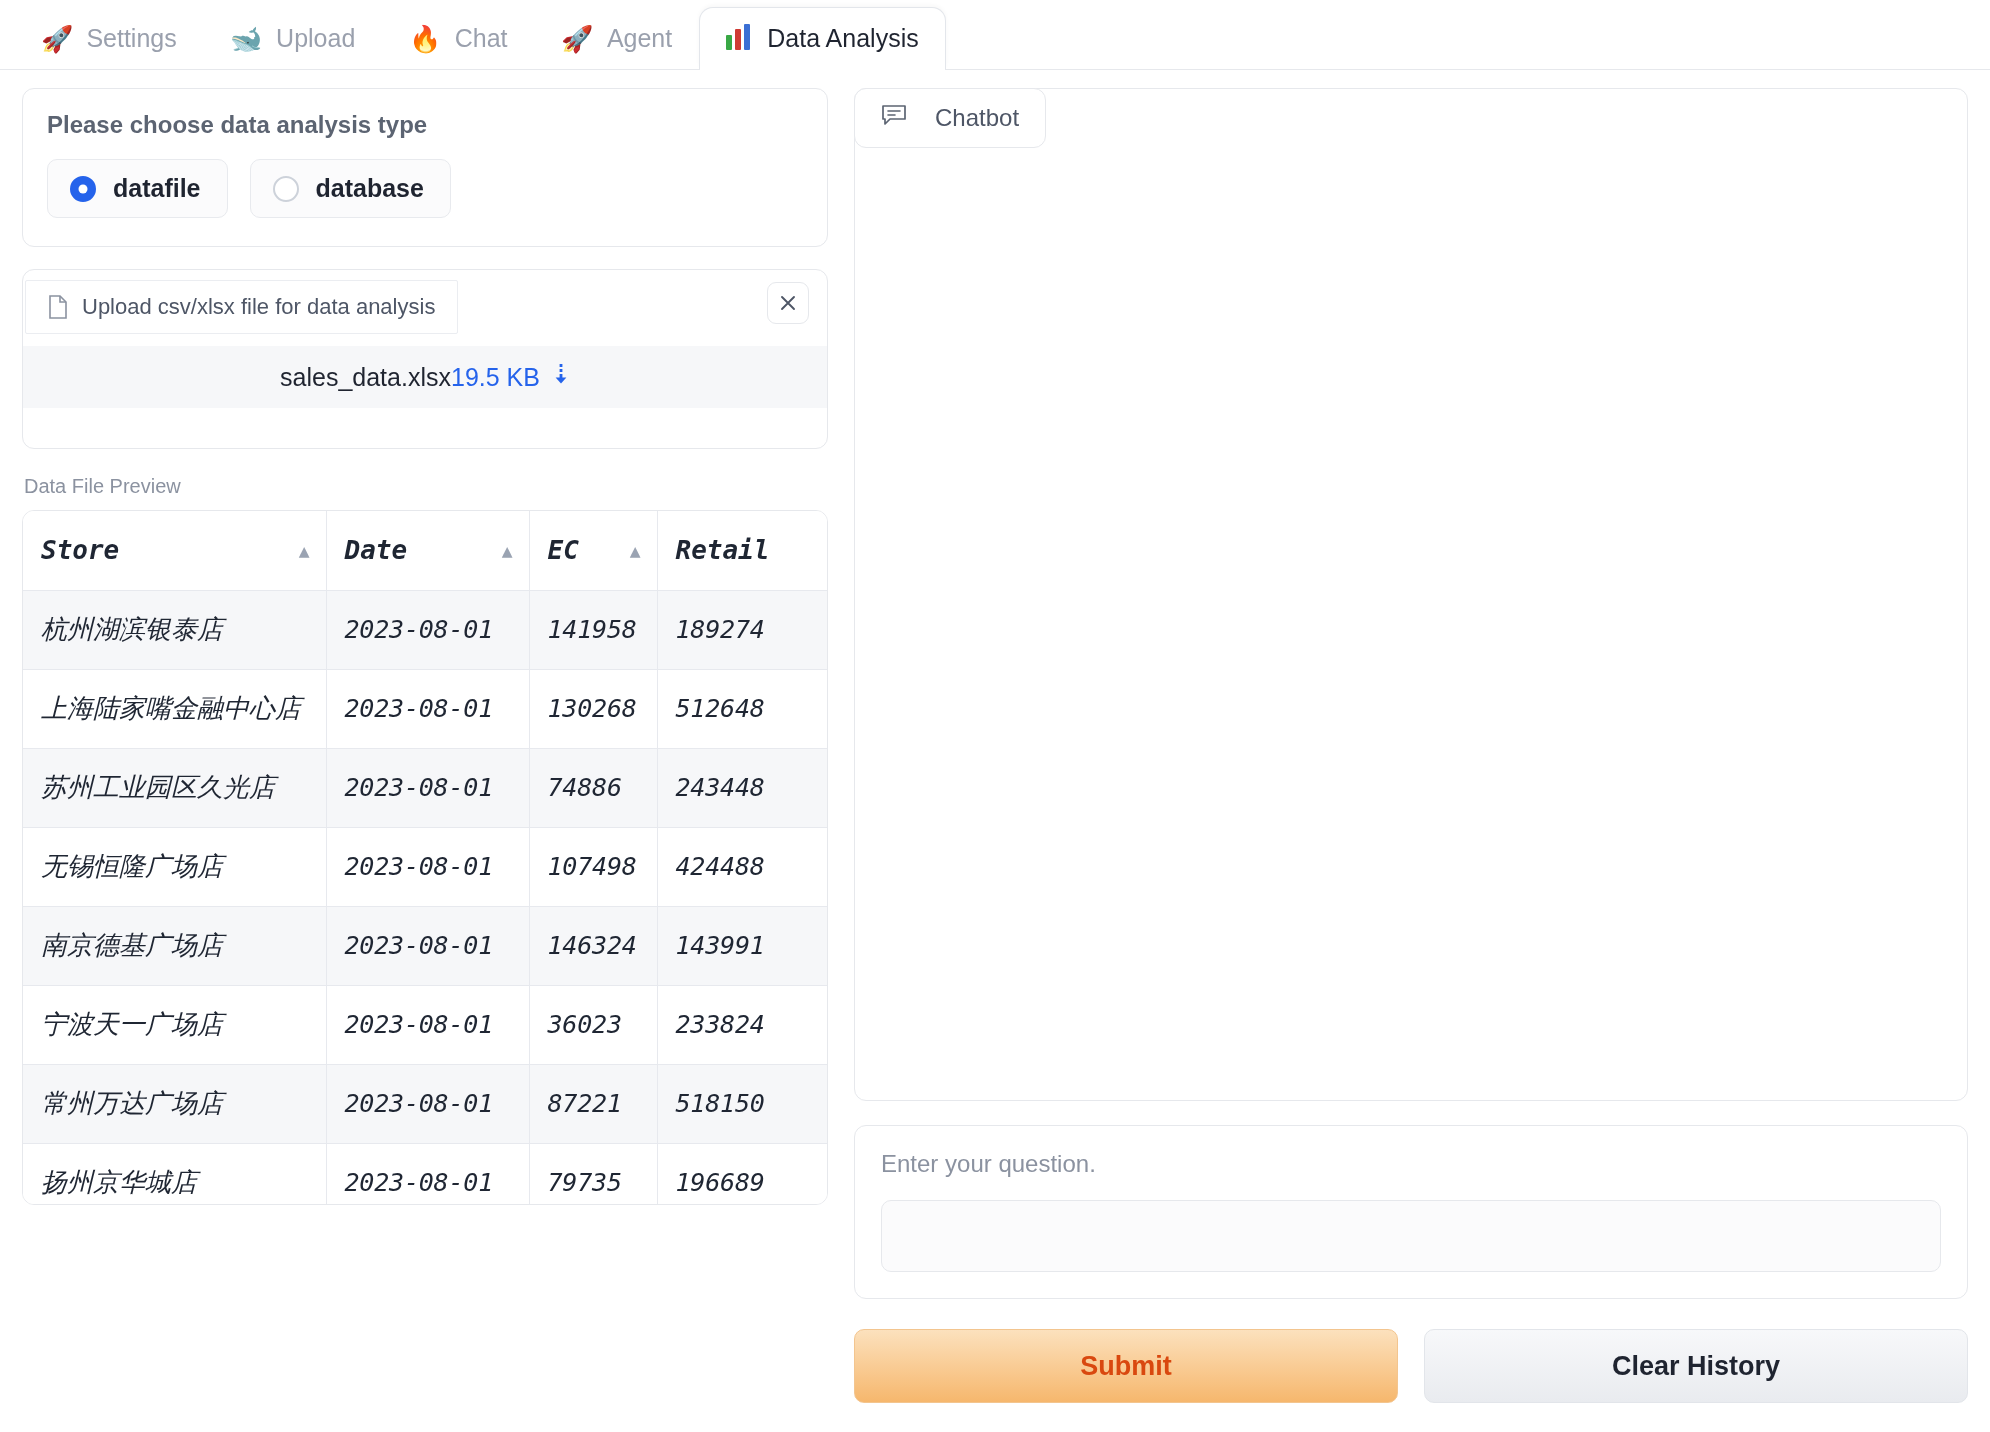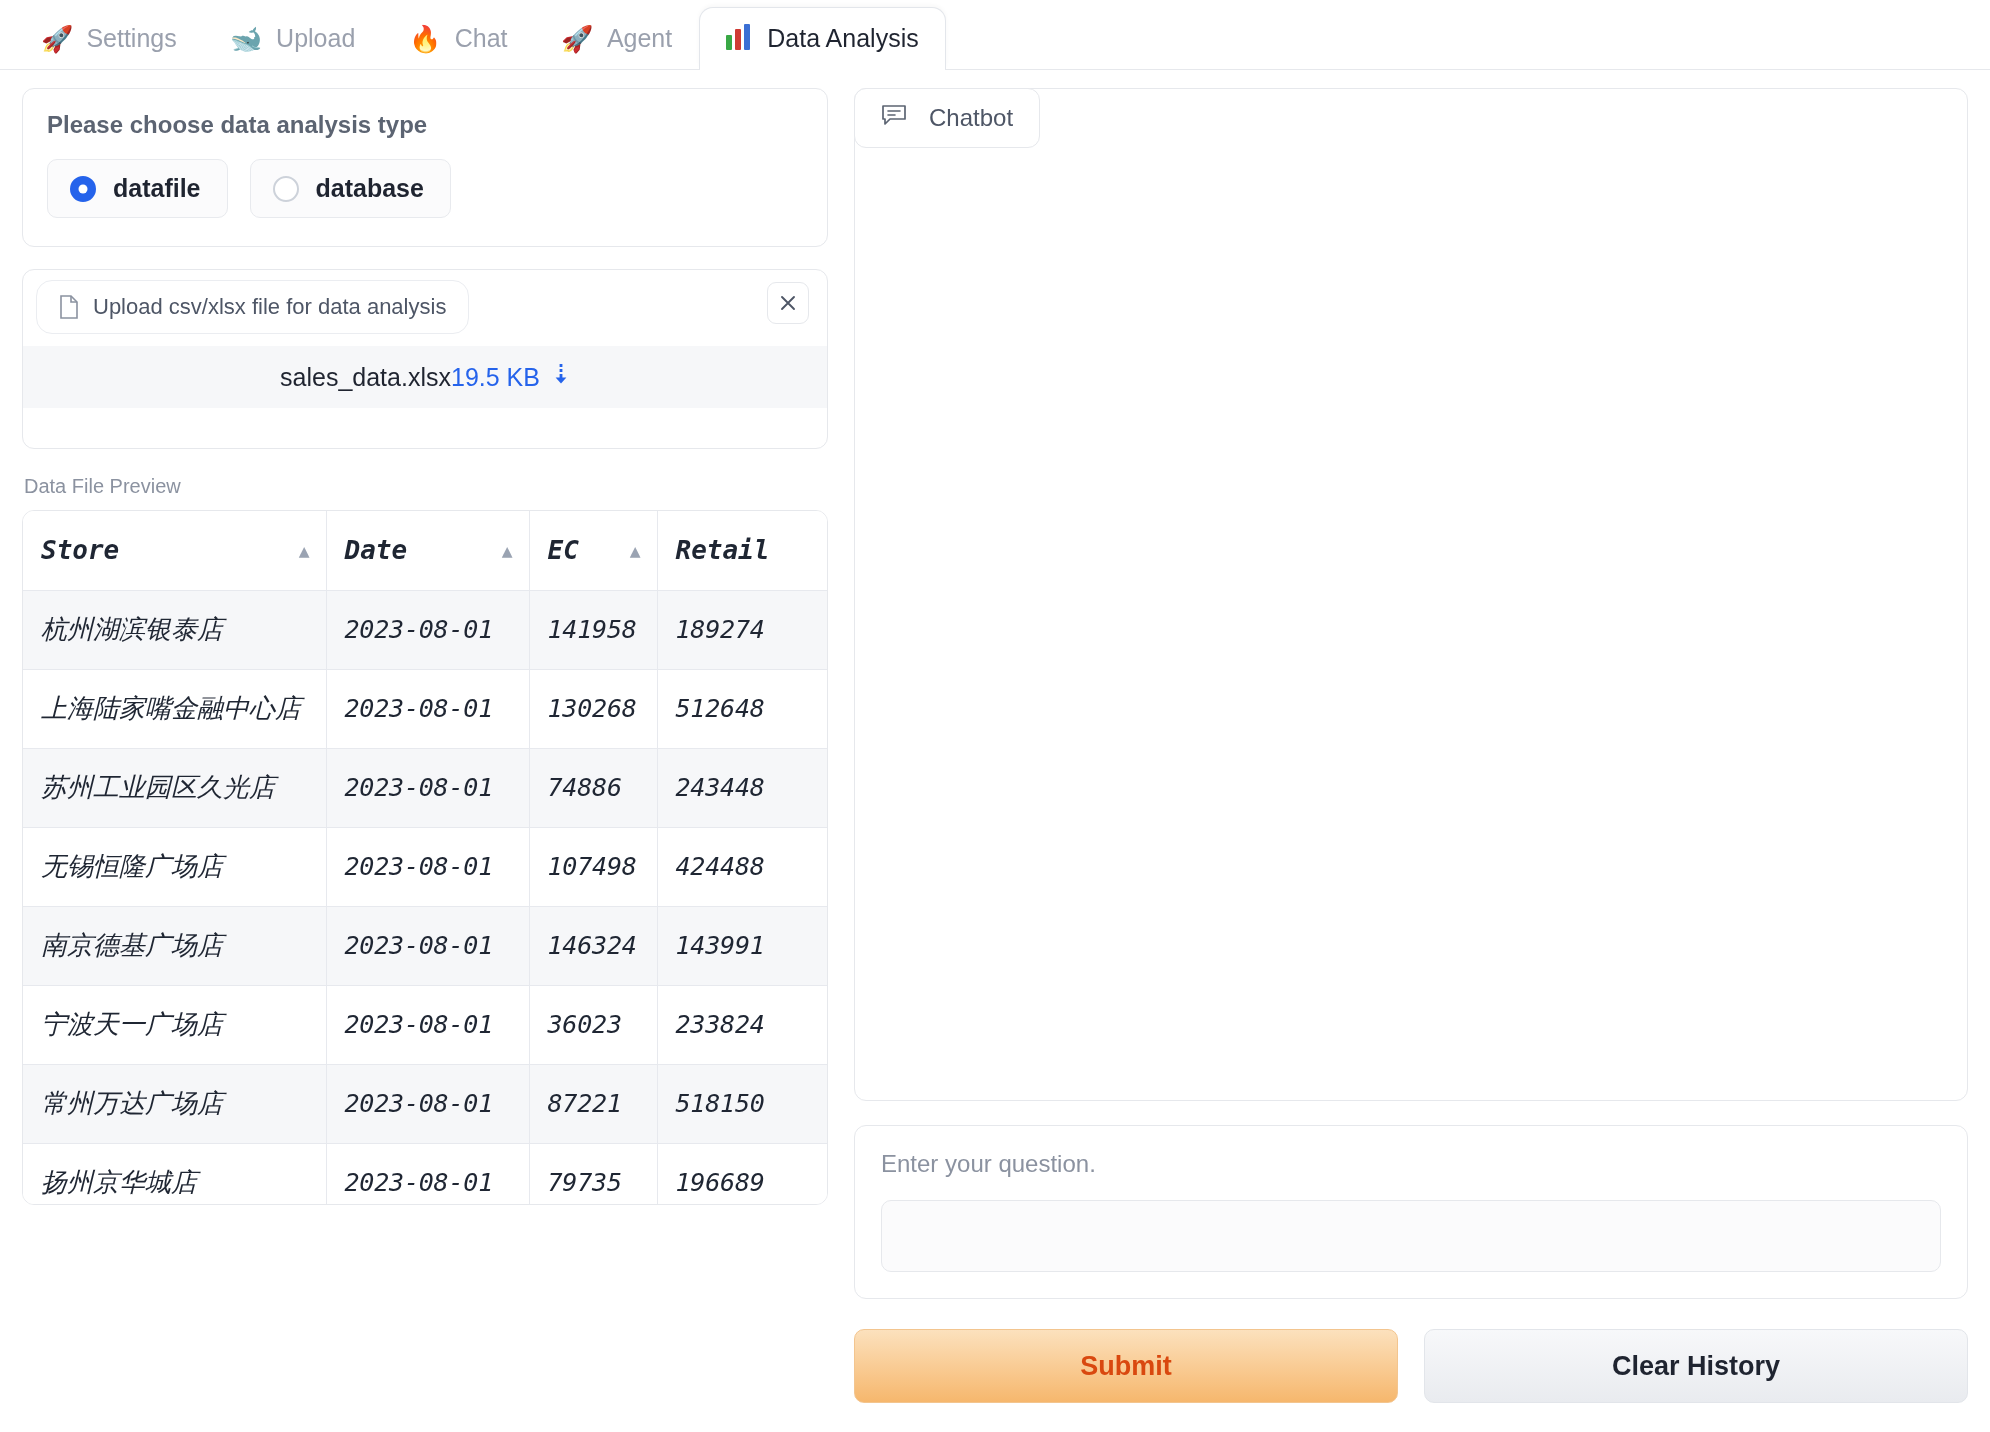--- a/index.html
+++ b/index.html
@@ -125,26 +125,26 @@
     width: 9px; height: 9px;
     border-radius: 50%;
     background: #ffffff;
   }
 
   
   .upload-box { margin-top: 22px; position: relative; padding-bottom: 40px; }
   .upload-pill {
     display: inline-flex; align-items: center; gap: 14px;
     padding: 13px 22px;
-    margin: 10px 0 0 13px;
+    margin: 10px 0 0 2px;
     font-size: 22px;
     color: #4e5666;
     background: #ffffff;
     border: 1px solid #ebedf1;
-    border-radius: 16px;
+    border-radius: 2px;
   }
   .doc-ico { width: 20px; height: 24px; position: relative; display:inline-block; }
   .doc-ico svg { display:block; }
   .close-btn {
     position: absolute;
     right: 18px; top: 12px;
     width: 42px; height: 42px;
     border: 1px solid #e6e8ec;
     border-radius: 9px;
     background: #ffffff;
@@ -226,21 +226,21 @@
 
   
   .chat-box {
     position: relative;
     height: 1013px;
     margin-bottom: 24px;
   }
   .chat-tag {
     position: absolute;
     left: -1px; top: -1px;
-    display: inline-flex; align-items: center; gap: 22px;
+    display: inline-flex; align-items: center; gap: 28px;
     padding: 14px 26px;
     font-size: 24px;
     color: #4e5666;
     background: #ffffff;
     border: 1px solid #e6e8ec;
     border-radius: 12px;
   }
   .chat-area { width: 100%; height: 100%; }
 
   .question-box { padding: 24px 26px 26px 26px; }

